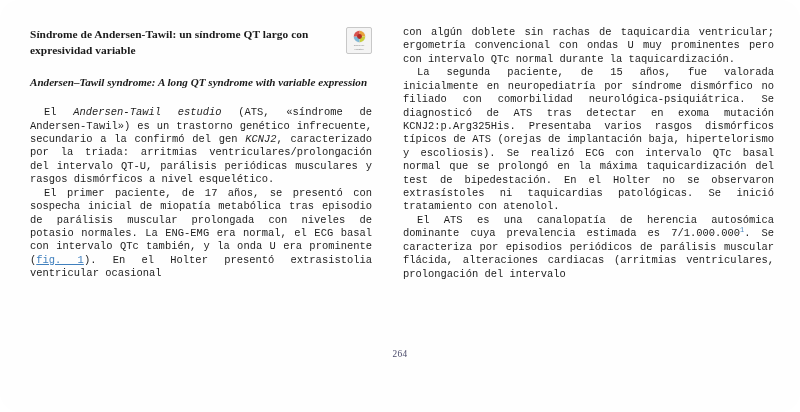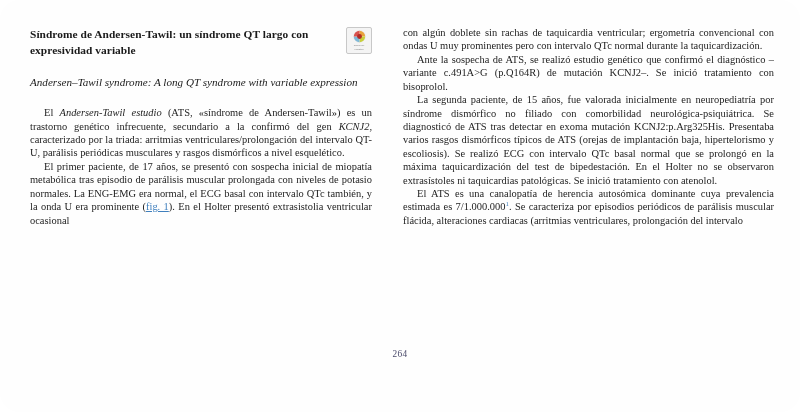--- a/index.html
+++ b/index.html
@@ -63,21 +63,21 @@
     line-height: 1.42;
     font-weight: bold;
     letter-spacing: 0.05px;
     color: #1a1a1a;
     max-width: 300px;
   }
   h2.article-subtitle {
     margin: 17px 0 0 0;
     font-size: 11.1px;
     line-height: 1.42;
-    font-weight: normal;
+    font-weight: bold;
     font-style: italic;
     color: #1a1a1a;
     letter-spacing: 0.02px;
   }
   .salutation {
     margin: 18px 0 0 0;
     font-size: 10.4px;
     font-style: italic;
     color: #242424;
   }
@@ -112,20 +112,21 @@
 
   
   p.body {
     margin: 0;
     font-size: 10.45px;
     line-height: 1.285;
     text-align: justify;
     text-justify: inter-word;
     color: #1d1d1d;
     hyphens: manual;
+    font-family: Liberation Mono, monospace;
   }
   p.body.first-para { margin-top: 15px; }
   p.body.indent { text-indent: 14px; }
   p.body + p.body { margin-top: 0; }
 
   .col-right p.body.top { margin-top: 0; }
 
   i, em { font-style: italic; }
   .fig-link {
     color: #3f7fbd;
@@ -179,21 +180,20 @@
 
 
       <p class="body first-para indent"><span>El </span><i>Andersen-Tawil estudio</i><span> (ATS, «síndrome de Andersen-Tawil») es un trastorno genético infrecuente, secundario a la confirmó del gen </span><i>KCNJ2</i><span>, caracterizado por la triada: arritmias ventriculares/prolongación del intervalo QT-U, parálisis periódicas musculares y rasgos dismórficos a nivel esquelético.</span></p>
       <p class="body indent"><span>El primer paciente, de 17 años, se presentó con sospecha inicial de miopatía metabólica tras episodio de parálisis muscular prolongada con niveles de potasio normales. La ENG-EMG era normal, el ECG basal con intervalo QTc también, y la onda U era prominente (</span><a class="fig-link" href="#">fig. 1</a><span>). En el Holter presentó extrasistolia ventricular ocasional</span></p>
 
     </div>
 
     <div class="col col-right">
 
       <p class="body top"><span>con algún doblete sin rachas de taquicardia ventricular; ergometría convencional con ondas U muy prominentes pero con intervalo QTc normal durante la taquicardización.</span></p>
-      <p class="body indent"><span>Ante la sospecha de ATS, se realizó estudio genético que confirmó el diagnóstico –variante c.491A&gt;G (p.Q164R) de mutación KCNJ2–. Se inició tratamiento con bisoprolol.</span></p>
       <p class="body indent"><span>La segunda paciente, de 15 años, fue valorada inicialmente en neuropediatría por síndrome dismórfico no filiado con comorbilidad neurológica-psiquiátrica. Se diagnosticó de ATS tras detectar en exoma mutación KCNJ2:p.Arg325His. Presentaba varios rasgos dismórficos típicos de ATS (orejas de implantación baja, hipertelorismo y escoliosis). Se realizó ECG con intervalo QTc basal normal que se prolongó en la máxima taquicardización del test de bipedestación. En el Holter no se observaron extrasístoles ni taquicardias patológicas. Se inició tratamiento con atenolol.</span></p>
       <p class="body indent"><span>El ATS es una canalopatía de herencia autosómica dominante cuya prevalencia estimada es 7/1.000.000</span><sup class="ref-sup">1</sup><span>. Se caracteriza por episodios periódicos de parálisis muscular flácida, alteraciones cardiacas (arritmias ventriculares, prolongación del intervalo</span></p>
 
     </div>
 
   </div>
 
   <div class="folio">264</div>
 
 </div>

